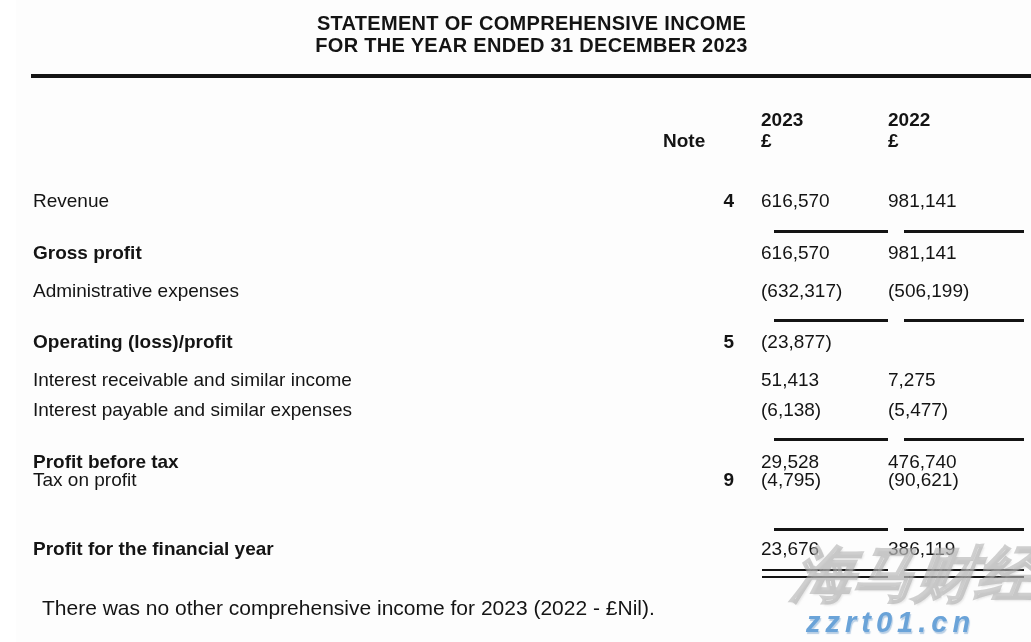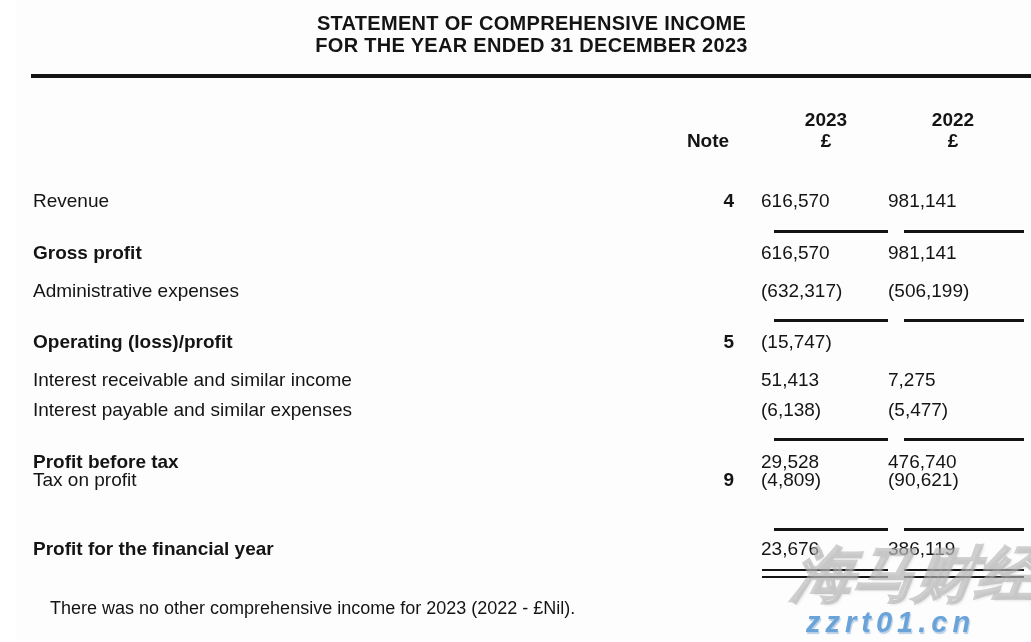--- a/index.html
+++ b/index.html
@@ -40,21 +40,21 @@
     height: 4px;
     background: #141414;
   }
 
   
   .hcell {
     position: absolute;
     font-weight: bold;
     font-size: 19px;
     line-height: 20px;
-    text-align: center;
+    text-align: left;
   }
   .h-year1  { top: 110px; right: 156px; width: 130px; }
   .h-year2  { top: 110px; right: 29px;  width: 130px; }
   .h-note   { top: 131px; right: 294px; width: 90px;  }
   .h-cur1   { top: 131px; right: 156px; width: 130px; }
   .h-cur2   { top: 131px; right: 29px;  width: 130px; }
 
   
   .row {
     position: absolute;
@@ -121,22 +121,22 @@
     border-top: 2px solid #141414;
     border-bottom: 2px solid #141414;
   }
   .dbl.c23 { left: 746px; width: 126px; }
   .dbl.c22 { left: 888px; width: 120px; }
 
   
   .footnote {
     position: absolute;
     top: 597px;
-    left: 34px;
-    font-size: 18px;
+    left: 26px;
+    font-size: 21px;
     line-height: 22px;
   }
 
   
   .wm-cjk {
     position: absolute;
     top: 543px;
     left: 778px;
     width: 260px;
     font-size: 60px;
@@ -207,21 +207,21 @@
     <span class="v23">(632,317)</span>
     <span class="v22">(506,199)</span>
   </div>
 
   <div class="seg c23 rule-b"></div>
   <div class="seg c22 rule-b"></div>
 
   <div class="row r4 bold">
     <span class="lbl">Operating (loss)/profit</span>
     <span class="note">5</span>
-    <span class="v23">(15,747)</span>
+    <span class="v23">(23,877)</span>
   </div>
 
   <div class="row r5">
     <span class="lbl">Interest receivable and similar income</span>
     <span class="note"></span>
     <span class="v23">51,413</span>
     <span class="v22">7,275</span>
   </div>
 
   <div class="row r6">
@@ -237,21 +237,21 @@
   <div class="row r7 bold">
     <span class="lbl">Profit before tax</span>
     <span class="note"></span>
     <span class="v23">29,528</span>
     <span class="v22">476,740</span>
   </div>
 
   <div class="row r8">
     <span class="lbl">Tax on profit</span>
     <span class="note">9</span>
-    <span class="v23">(4,809)</span>
+    <span class="v23">(4,795)</span>
     <span class="v22">(90,621)</span>
   </div>
 
   <div class="seg c23 rule-d"></div>
   <div class="seg c22 rule-d"></div>
 
   <div class="row r9 bold">
     <span class="lbl">Profit for the financial year</span>
     <span class="note"></span>
     <span class="v23">23,676</span>

